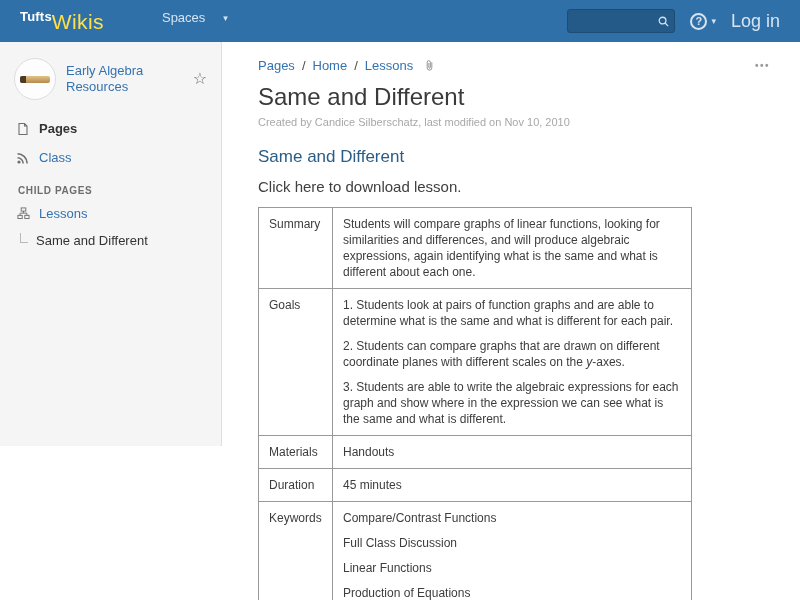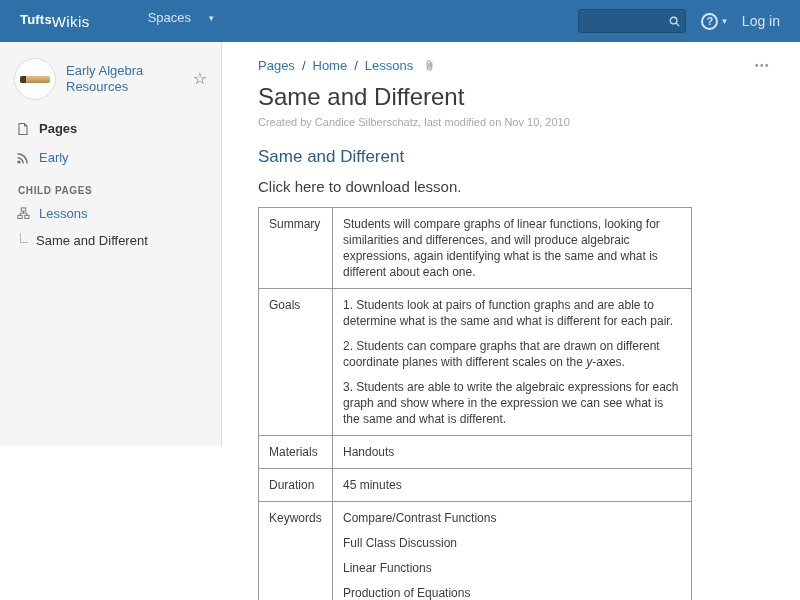--- a/index.html
+++ b/index.html
@@ -3,30 +3,30 @@
 <meta charset="utf-8">
 <style>
   * { box-sizing: border-box; }
   html, body { width: 800px; height: 600px; margin: 0; overflow: hidden; }
   body { font-family: "Liberation Sans", sans-serif; background: #fff; }
 
   
   .header { height: 42px; background: #2f70a9; display: flex; align-items: center; padding: 0 20px; }
   .logo { display: flex; flex-direction: row; line-height: 1; margin-right: 58px; cursor: pointer; }
   .logo-top { font-size: 13px; font-weight: bold; color: #ffffff; letter-spacing: .2px; }
-  .logo-bottom { font-size: 15px; font-weight: 400; color: #ffffff; margin-top: 1px; letter-spacing: .4px; }
+  .logo-bottom { font-size: 21px; font-weight: 400; color: #fde047; margin-top: 1px; letter-spacing: .4px; }
   .spaces { display: flex; align-items: center; gap: 18px; color: #d6e4f2; font-size: 13px; cursor: pointer; align-self: flex-start; margin-top: 10px; }
   .caret { font-size: 9px; color: #d6e4f2; }
   .header-right { margin-left: auto; display: flex; align-items: center; gap: 15px; }
   .search-box { position: relative; width: 108px; }
   .search-box input { width: 100%; height: 24px; background: #235a88; border: 1px solid #1d4c74; border-radius: 3px; color: #e8f1f8; padding: 0 24px 0 8px; font-size: 12px; outline: none; font-family: "Liberation Sans", sans-serif; }
   .magnifier { position: absolute; right: 5px; top: 5px; cursor: pointer; }
   .help { display: flex; align-items: center; gap: 4px; cursor: pointer; }
   .help-circle { width: 17px; height: 17px; border: 2px solid #d6e4f2; border-radius: 50%; color: #d6e4f2; font-size: 11px; font-weight: bold; display: flex; align-items: center; justify-content: center; }
-  .login { color: #d6e4f2; font-size: 14px; text-decoration: none; cursor: pointer; }
+  .login { color: #d6e4f2; font-size: 18px; text-decoration: none; cursor: pointer; }
 
   
   .shell { display: flex; height: 404px; }
 
   
   .sidebar { width: 222px; background: #f5f5f5; border-right: 1px solid #dedede; padding: 16px 14px; flex-shrink: 0; }
   .space-header { display: flex; align-items: center; margin-bottom: 14px; }
   .avatar { width: 42px; height: 42px; border-radius: 50%; background: #fdfdfd; border: 1px solid #ddd; display: flex; align-items: center; justify-content: center; flex-shrink: 0; }
   .pencil { width: 30px; height: 7px; background: linear-gradient(#e2c287, #b5894e); border-radius: 2px; position: relative; }
   .pencil::before { content: ""; position: absolute; left: 0; top: 0; width: 6px; height: 7px; background: #4a3a28; border-radius: 2px 0 0 2px; }
@@ -109,21 +109,21 @@
       <span class="lbl">Pages</span>
     </div>
 
     <div class="side-item side-item-blog">
       <span class="ico">
         <svg viewBox="0 0 14 14" width="14" height="14">
             <circle cx="3" cy="11" r="1.6" fill="#6f6f6f"></circle>
             <path d="M1.5 6.8a5.7 5.7 0 0 1 5.7 5.7M1.5 2.8a9.7 9.7 0 0 1 9.7 9.7" fill="none" stroke="#6f6f6f" stroke-width="1.5"></path>
           </svg>
       </span>
-      <span class="lbl">Early</span>
+      <span class="lbl">Class</span>
     </div>
 
     <div class="child-label">CHILD PAGES</div>
 
     <div class="side-item side-item-blog">
       <span class="ico">
         <svg viewBox="0 0 14 14" width="13" height="13">
             <rect x="4.5" y="1" width="5" height="3.4" fill="none" stroke="#6f6f6f"></rect>
             <rect x="1" y="9" width="4.6" height="3.4" fill="none" stroke="#6f6f6f"></rect>
             <rect x="8.4" y="9" width="4.6" height="3.4" fill="none" stroke="#6f6f6f"></rect>

